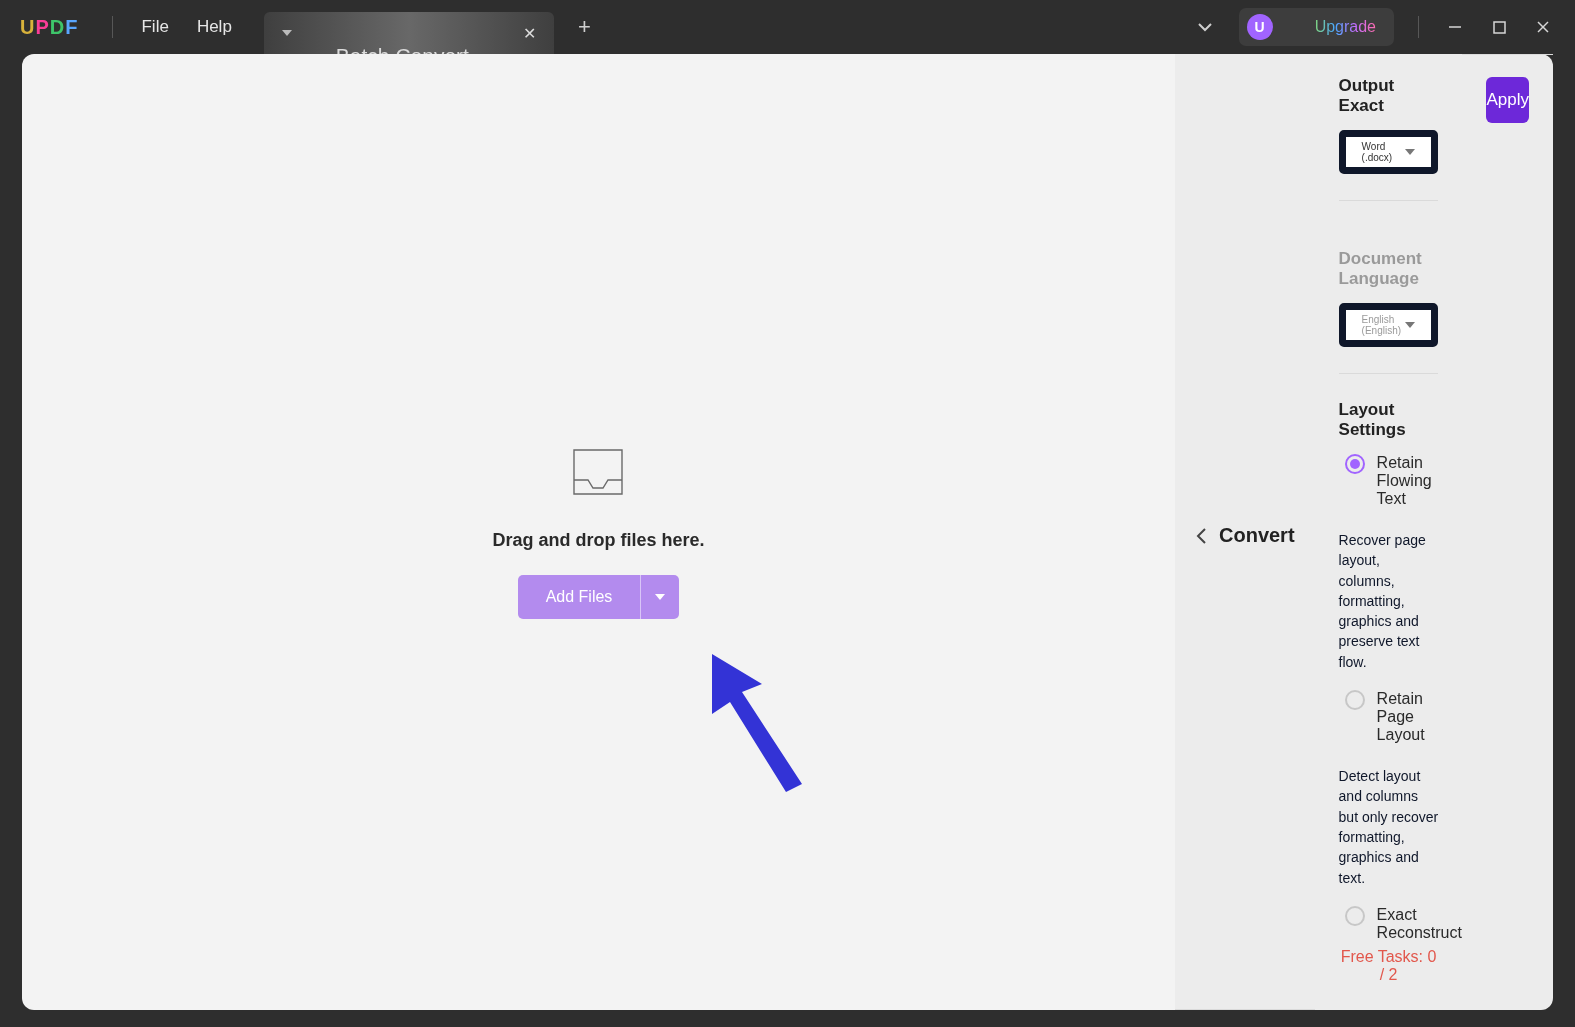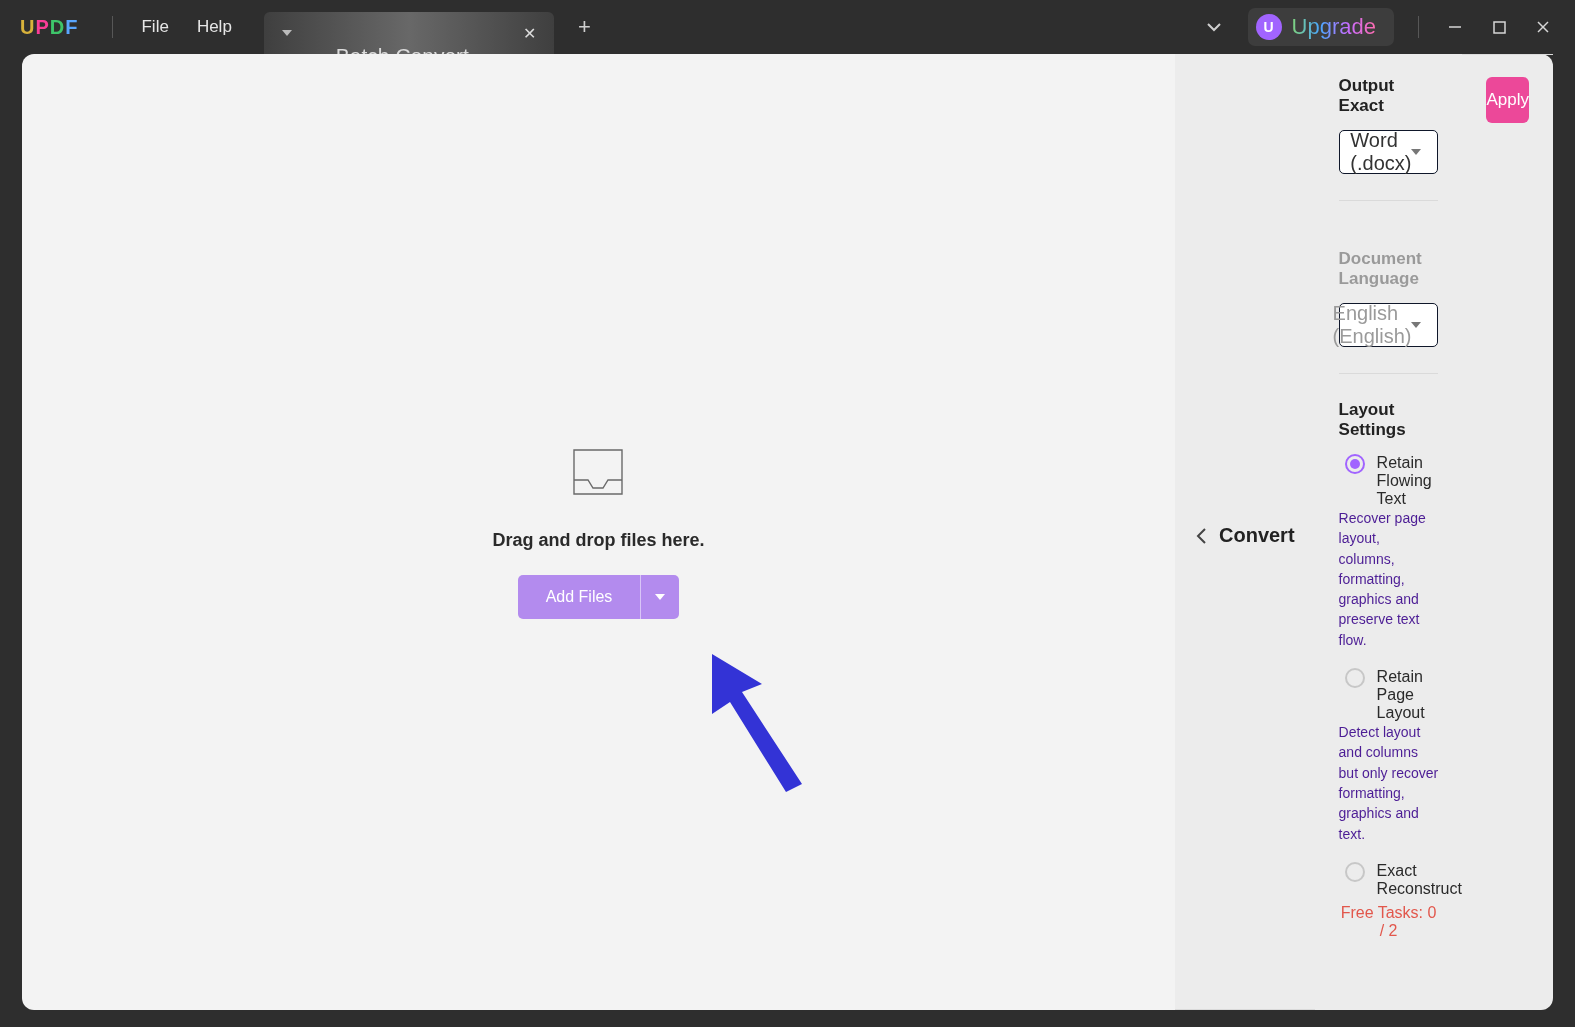--- a/index.html
+++ b/index.html
@@ -89,26 +89,27 @@
     gap: 10px;
   }
   .upgrade-avatar {
     width: 26px; height: 26px; border-radius: 50%;
     background: #a164ff;
     color: #fff; font-weight: bold;
     display: flex; align-items: center; justify-content: center;
     font-size: 14px;
   }
   .upgrade-label {
-    font-size: 22px;
+    font-size: 16px;
     background: linear-gradient(90deg, #7fd37d, #4aa7ff, #c66cff, #ff6cae);
     -webkit-background-clip: text;
     background-clip: text;
     color: transparent;
     font-weight: 500;
+    margin-left: 32px;
   }
   .win-btn {
     width: 44px; height: 44px; display: flex; align-items: center; justify-content: center;
     color: #d6d6d6; cursor: pointer;
   }
   .win-btn svg { stroke: #d6d6d6; }
 
   
   .content {
     position: absolute;
@@ -183,26 +184,26 @@
     flex: 1;
     overflow: hidden;
   }
   .section-label {
     font-size: 17px; font-weight: 700; color: #222;
     margin-bottom: 14px;
   }
   .section-label.disabled { color: #9a9a9a; font-weight: 600; }
   .select {
     background: #fff;
-    border: 1px solid #0f172a;
+    border: 7px solid #0f172a;
     border-radius: 5px;
     height: 44px;
     display: flex; align-items: center; justify-content: flex-end;
     padding: 0 16px;
-    font-size: 20px; color: #333;
+    font-size: 10px; color: #333;
     cursor: pointer;
   }
   .select.disabled { color: #9a9a9a; cursor: default; }
   .select .caret {
     width: 0; height: 0;
     border-left: 5px solid transparent;
     border-right: 5px solid transparent;
     border-top: 6px solid #777;
   }
   .divider { height: 1px; background: #dadada; margin: 26px 0; }
@@ -237,36 +238,36 @@
     border-color: #a164ff;
   }
   .radio.selected::after {
     content: "";
     position: absolute; left: 3px; top: 3px;
     width: 10px; height: 10px; border-radius: 50%;
     background: #a164ff;
   }
   .radio-label { font-size: 16px; color: #2a2a2a; }
   .radio-desc {
-    font-size: 14px; color: #4c1d95; line-height: 1.45;
-    margin: 0 0 18px 0;
+    font-size: 14px; color: #0f172a; line-height: 1.45;
+    margin: 22px 0 18px 0;
   }
   .free-tasks {
     text-align: center;
     color: #e2574c;
     font-size: 16px;
     margin-top: 6px;
   }
   .sb-footer {
     padding: 22px 24px 30px 24px;
     border-top: 1px solid #dcdcdc;
   }
   .apply-btn {
     width: 100%; height: 46px;
-    background: #ec4899;
+    background: #6d28d9;
     color: #fff;
     border-radius: 6px;
     display: flex; align-items: center; justify-content: center;
     font-size: 17px;
     cursor: pointer;
   }
 </style>
 </head>
 <body>
 

